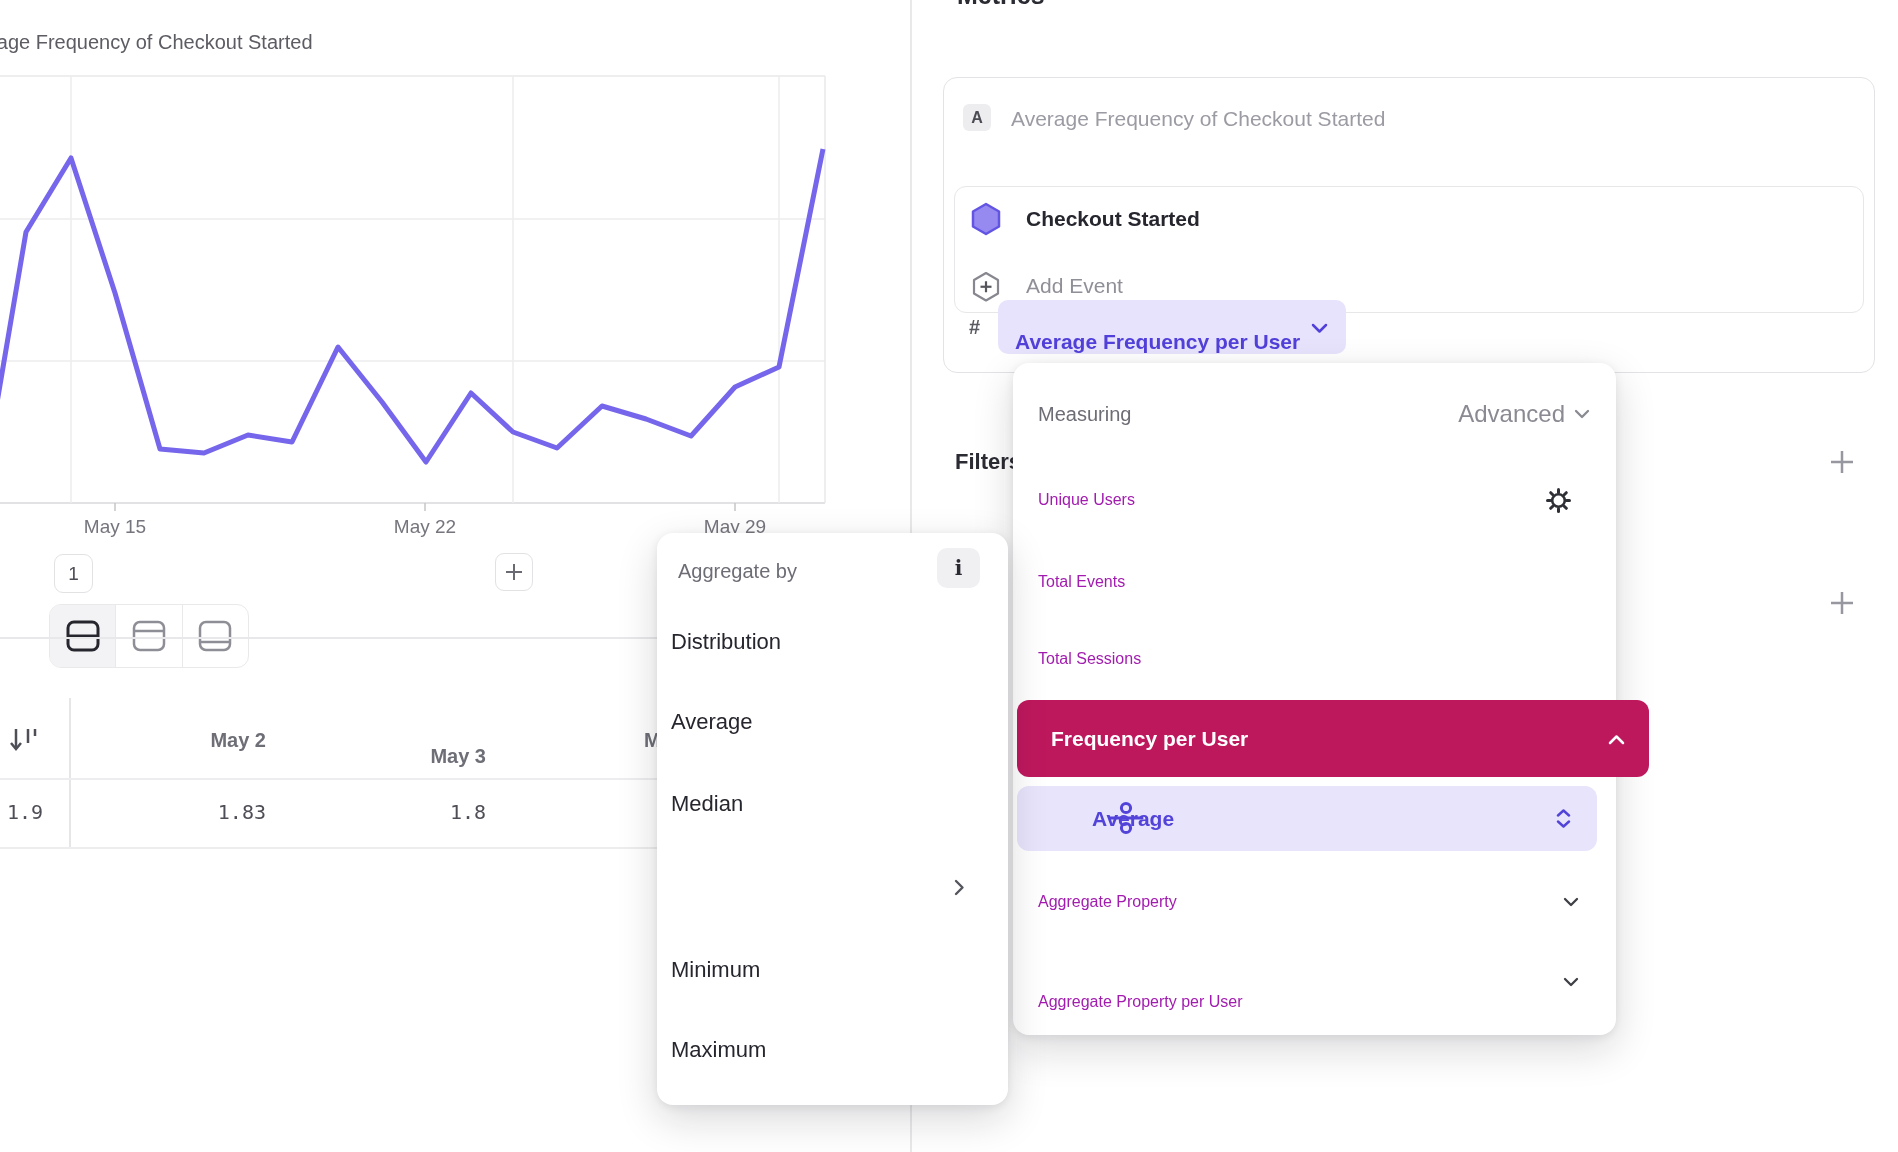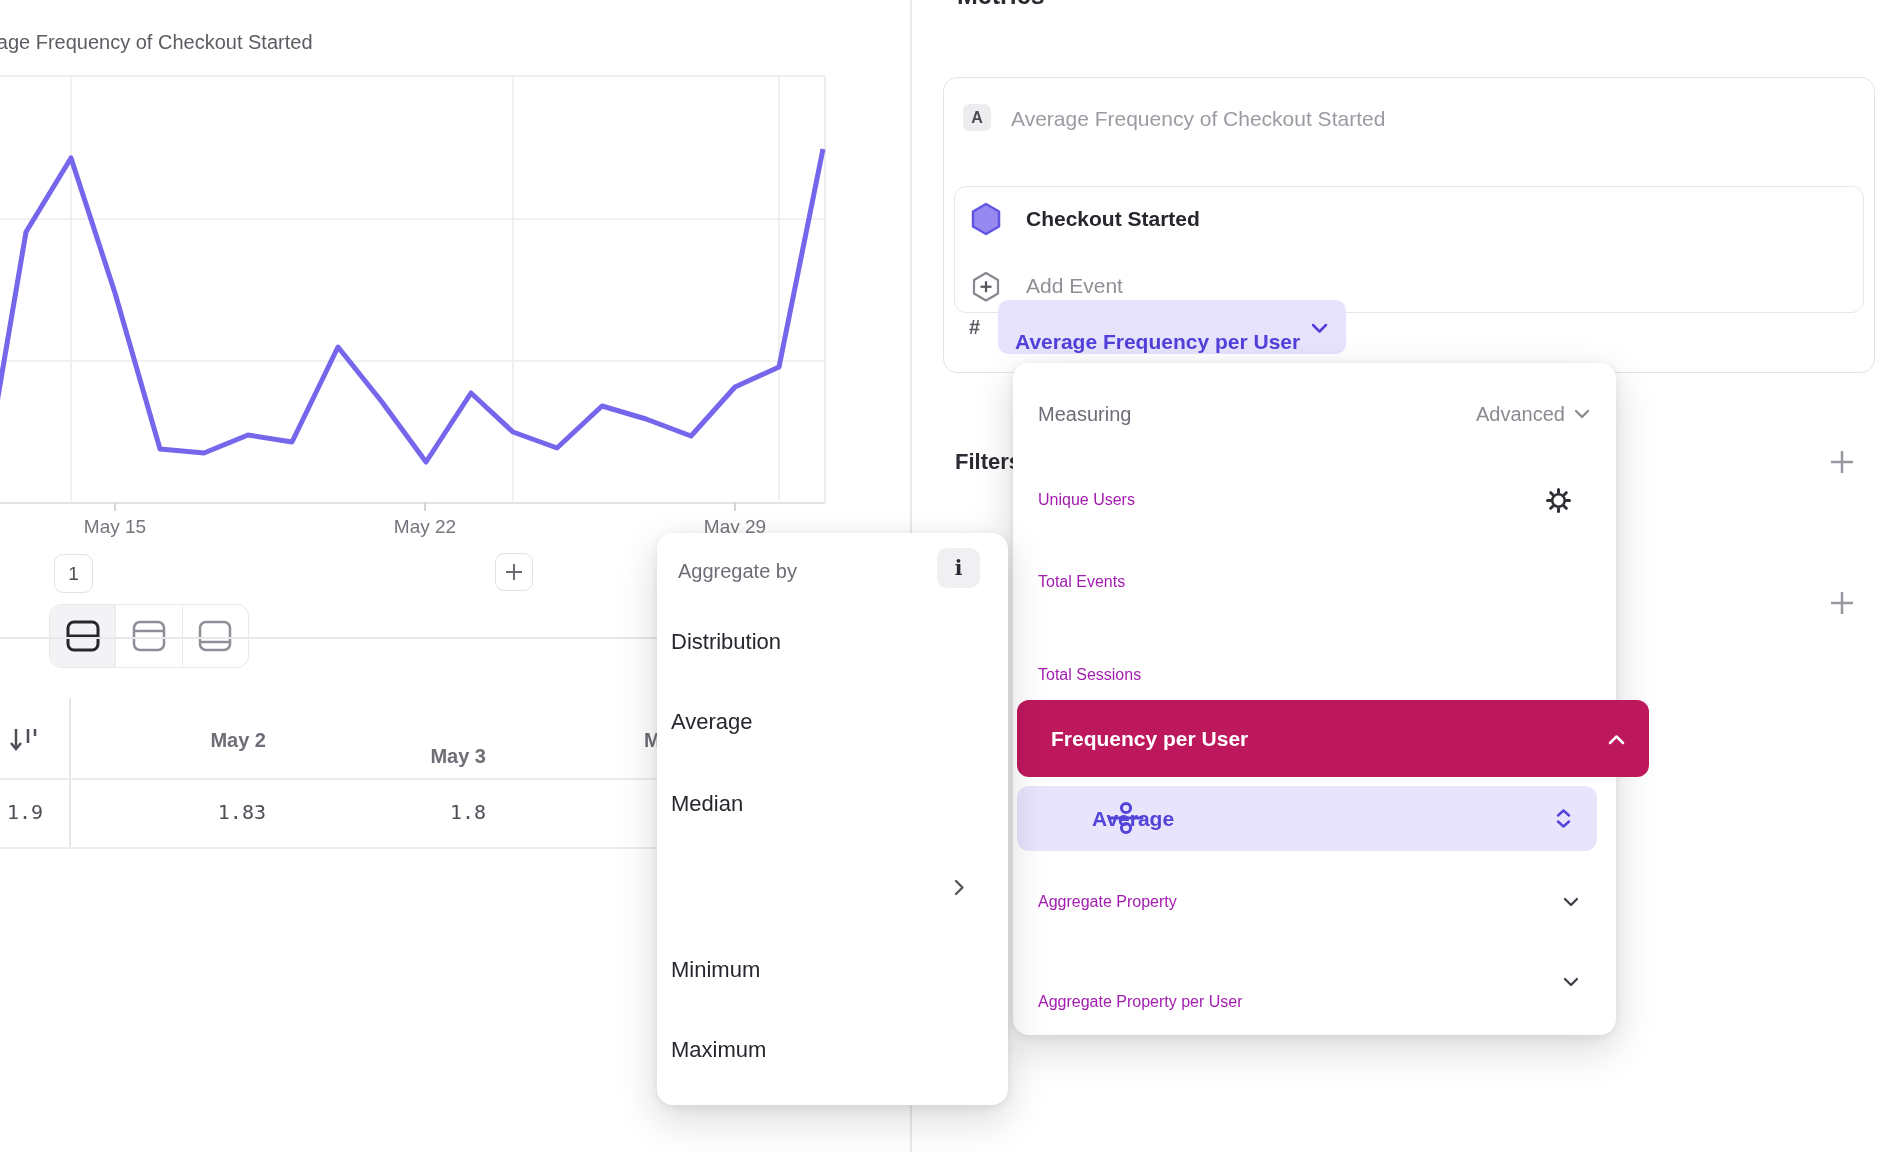--- a/index.html
+++ b/index.html
@@ -188,21 +188,21 @@
         <svg width="17" height="11">
             <polyline points="2,2 8.5,8.5 15,2" fill="none" stroke="#5140d9" stroke-width="2.5" stroke-linecap="round" stroke-linejoin="round"></polyline>
           </svg>
       </span>
     </div>
   </div>
 
   <div id="measuring-menu" class="abs panel">
     <div class="abs menu-h flexc" style="left:25px;top:39px;height:24px;">Measuring</div>
     <div class="abs flexc" style="right:26px;top:39px;height:24px;gap:9px;">
-      <span style="font-size:20px;color:#8a8a92;">Advanced</span>
+      <span style="font-size:24px;color:#8a8a92;">Advanced</span>
       <span>
         <svg width="16" height="10">
             <polyline points="2,2 8,8 14,2" fill="none" stroke="#8a8a92" stroke-width="2.3" stroke-linecap="round" stroke-linejoin="round"></polyline>
           </svg>
       </span>
     </div>
 
     <div class="abs flexc mea-item" style="top:121px;">Unique Users</div>
     <div class="abs flexc" style="left:532px;top:124px;">
       <svg width="27" height="27">
@@ -213,21 +213,21 @@
           <line x1="13.5" y1="2.5" x2="13.5" y2="5.5"></line>
             <line x1="13.5" y1="21.5" x2="13.5" y2="24.5"></line>
           <line x1="19.2" y1="7.8" x2="21.3" y2="5.7"></line>
             <line x1="5.7" y1="21.3" x2="7.8" y2="19.2"></line>
           <line x1="19.2" y1="19.2" x2="21.3" y2="21.3"></line>
             <line x1="5.7" y1="5.7" x2="7.8" y2="7.8"></line>
         </g>
       </svg>
     </div>
     <div class="abs flexc mea-item" style="top:203px;">Total Events</div>
-    <div class="abs flexc mea-item" style="top:296px;">Total Sessions</div>
+    <div class="abs flexc mea-item" style="top:280px;">Total Sessions</div>
 
     <div id="selected-pill" class="abs flexc">
       <span>Frequency per User</span>
       <span class="abs" style="right:24px;top:34px;">
         <svg width="17" height="11">
             <polyline points="2,9 8.5,2.5 15,9" fill="none" stroke="#ffffff" stroke-width="2.5" stroke-linecap="round" stroke-linejoin="round"></polyline>
           </svg>
       </span>
     </div>
 

